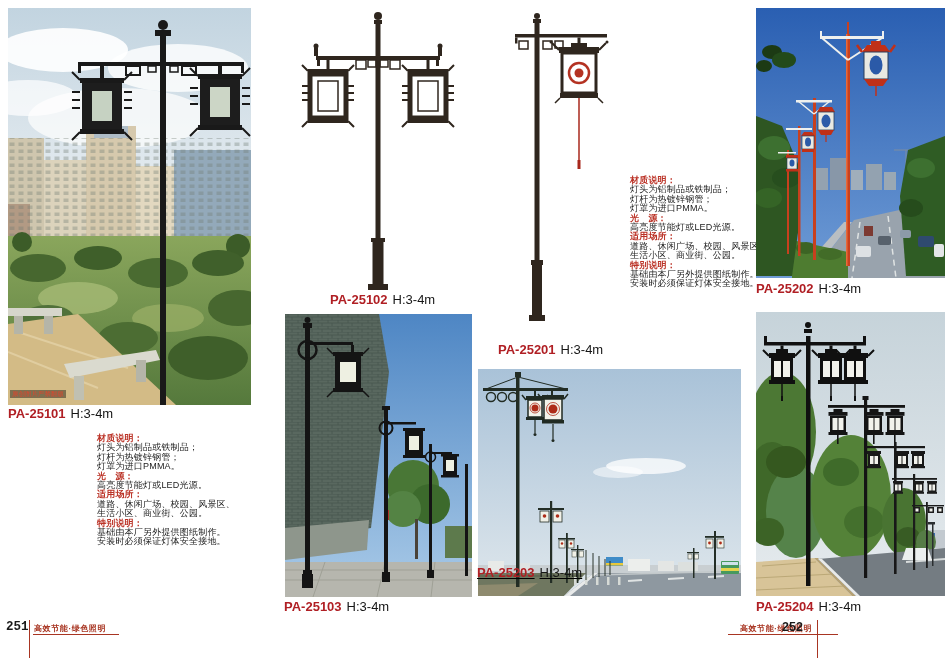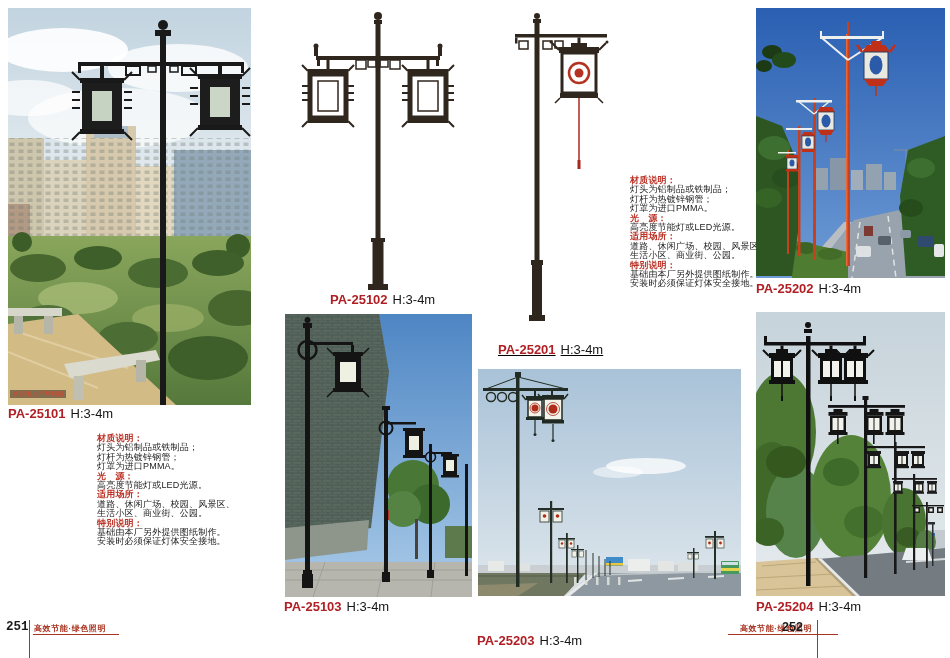--- a/index.html
+++ b/index.html
@@ -244,21 +244,21 @@
         <rect x="67" y="45" width="34" height="40" fill="#ffffff" stroke-width="3"></rect>
         <rect x="65" y="85" width="38" height="5" stroke="none"></rect>
         <path d="M65,90 L60,95 M103,90 L108,95" fill="none" stroke-width="1.5"></path>
       </g>
       <circle cx="84" cy="65" r="10" fill="#ffffff" stroke="#b43222" stroke-width="2.5"></circle>
       <circle cx="84" cy="65" r="4.5" fill="#b43222"></circle>
       <path d="M84,90 L84,152" stroke="#a8281c" stroke-width="1.5"></path>
       <rect x="82.5" y="152" width="3" height="9" fill="#a8281c"></rect>
     </svg>
   </div>
-  <div class="plabel" style="left:498px;top:342px;text-decoration:underline;">
+  <div class="plabel" style="left:498px;top:342px;">
     <span class="model">PA-25201</span><span class="h">H:3-4m</span>
   </div>
 
   <div class="spec" style="left:630px;top:176px;">
     <div class="sh">材质说明：</div>
     <div class="sl">灯头为铝制品或铁制品；</div>
     <div class="sl">灯杆为热镀锌钢管；</div>
     <div class="sl">灯罩为进口PMMA。</div>
     <div class="sh">光　源：</div>
     <div class="sl">高亮度节能灯或LED光源。</div>
@@ -432,21 +432,21 @@
       <rect x="228" y="170" width="7" height="9" fill="#f1f1e8" stroke="#242e26" stroke-width=".6"></rect>
       <rect x="239" y="170" width="7" height="9" fill="#f1f1e8" stroke="#242e26" stroke-width=".6"></rect>
       <circle cx="231.5" cy="174" r="1.4" fill="#ae2c18"></circle>
         <circle cx="242.5" cy="174" r="1.4" fill="#ae2c18"></circle>
       <rect x="215" y="179" width="1.5" height="30" fill="#242e26"></rect>
       <rect x="209" y="183" width="12" height="1.2" fill="#242e26"></rect>
       <rect x="210" y="185" width="4" height="5" fill="#f1f1e8" stroke="#242e26" stroke-width=".5"></rect>
       <rect x="216.5" y="185" width="4" height="5" fill="#f1f1e8" stroke="#242e26" stroke-width=".5"></rect>
     </svg>
   </div>
-  <div class="plabel" style="left:477px;top:633px;">
+  <div class="plabel" style="left:477px;top:565px;text-decoration:underline;">
     <span class="model">PA-25203</span><span class="h">H:3-4m</span>
   </div>
 
   <div class="photo" style="left:756px;top:312px;width:189px;height:284px;">
     <svg width="189" height="284" viewBox="0 0 189 284">
       <defs>
         <linearGradient id="sky5" x1="0" y1="0" x2="0" y2="1">
           <stop offset="0" stop-color="#c6d3da"></stop>
             <stop offset="1" stop-color="#e6ebee"></stop>
         </linearGradient>

